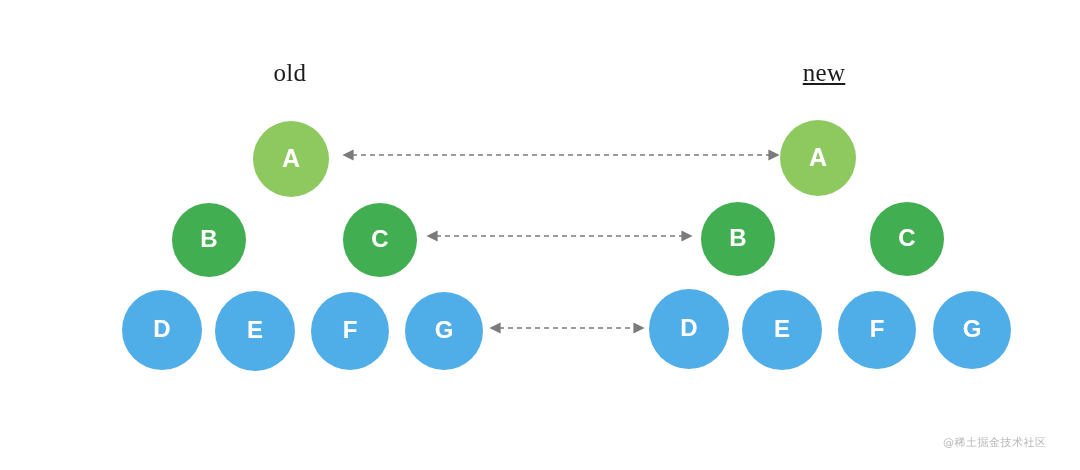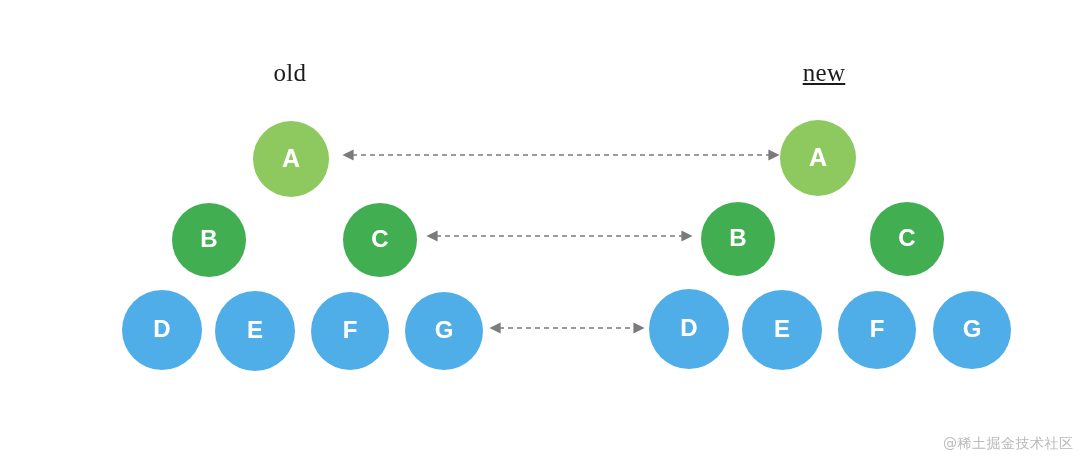--- a/index.html
+++ b/index.html
@@ -56,21 +56,21 @@
   .arrow-svg {
     position: absolute;
     overflow: visible;
     pointer-events: none;
   }
 
   
   .watermark {
     position: absolute;
     font-family: "DejaVu Sans", sans-serif;
-    font-size: 14px;
+    font-size: 11px;
     color: #b9b9b9;
     white-space: nowrap;
     letter-spacing: 0.5px;
   }
 </style>
 </head>
 <body>
 
 <div id="stage">
 

